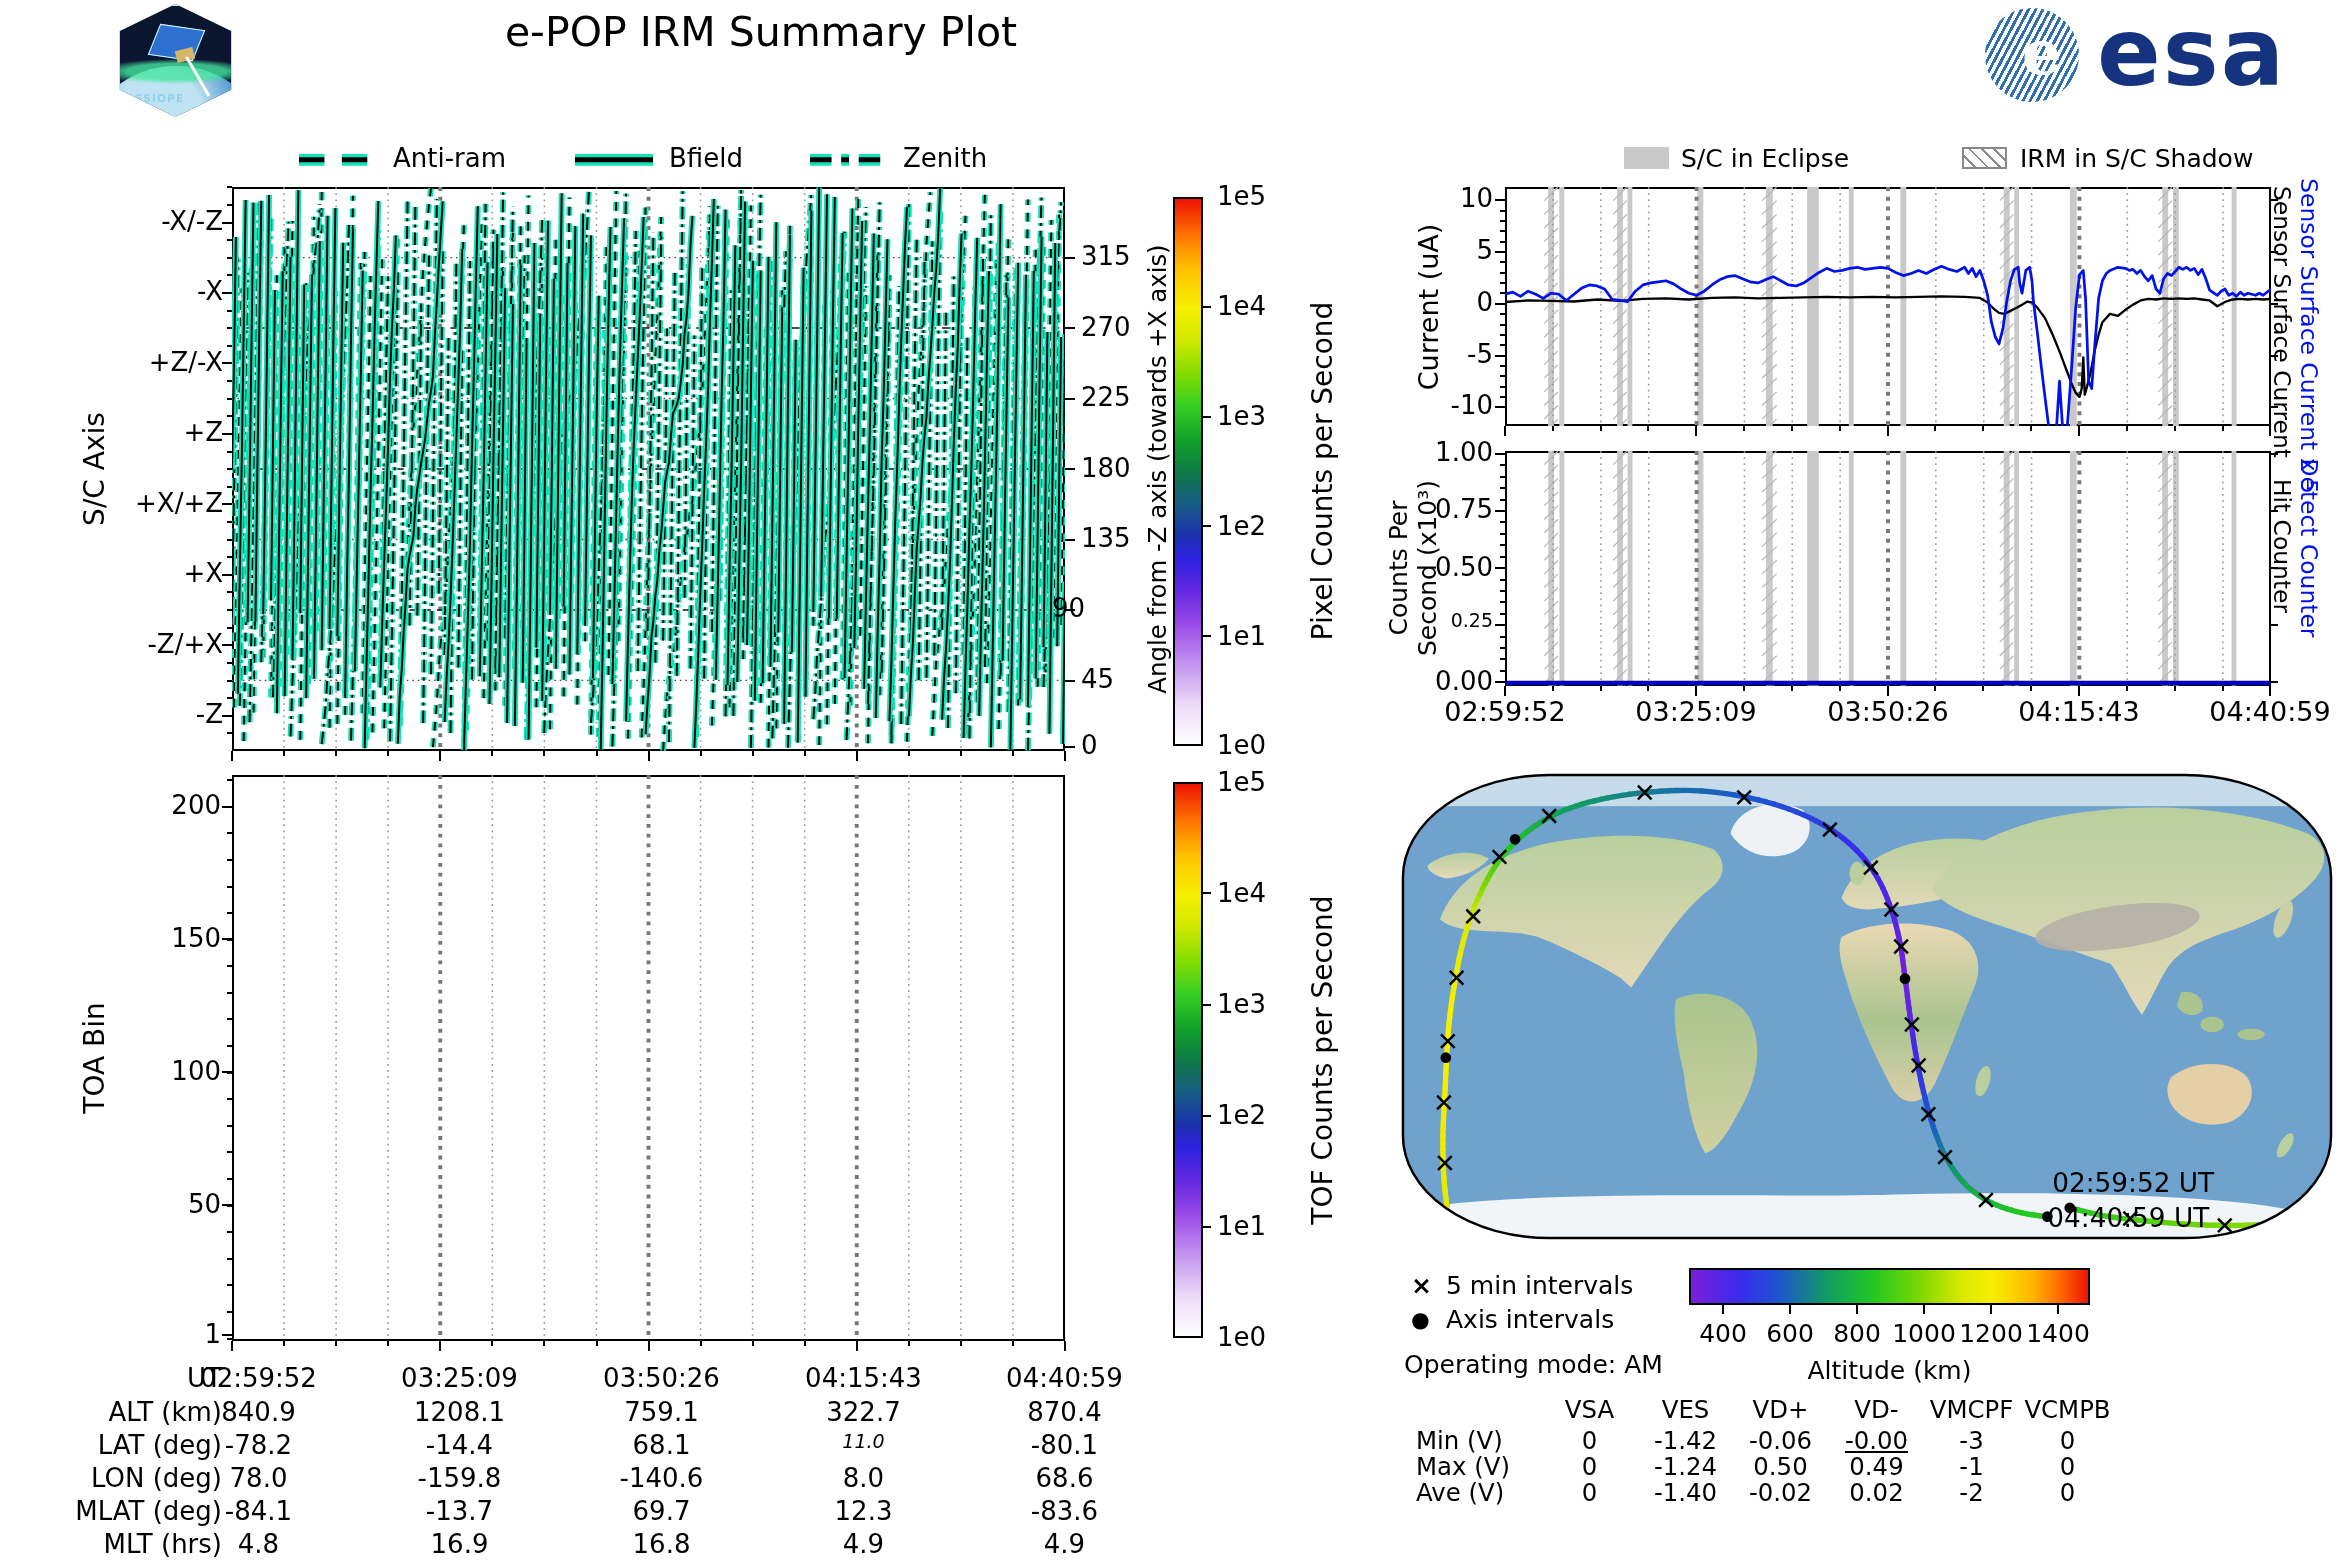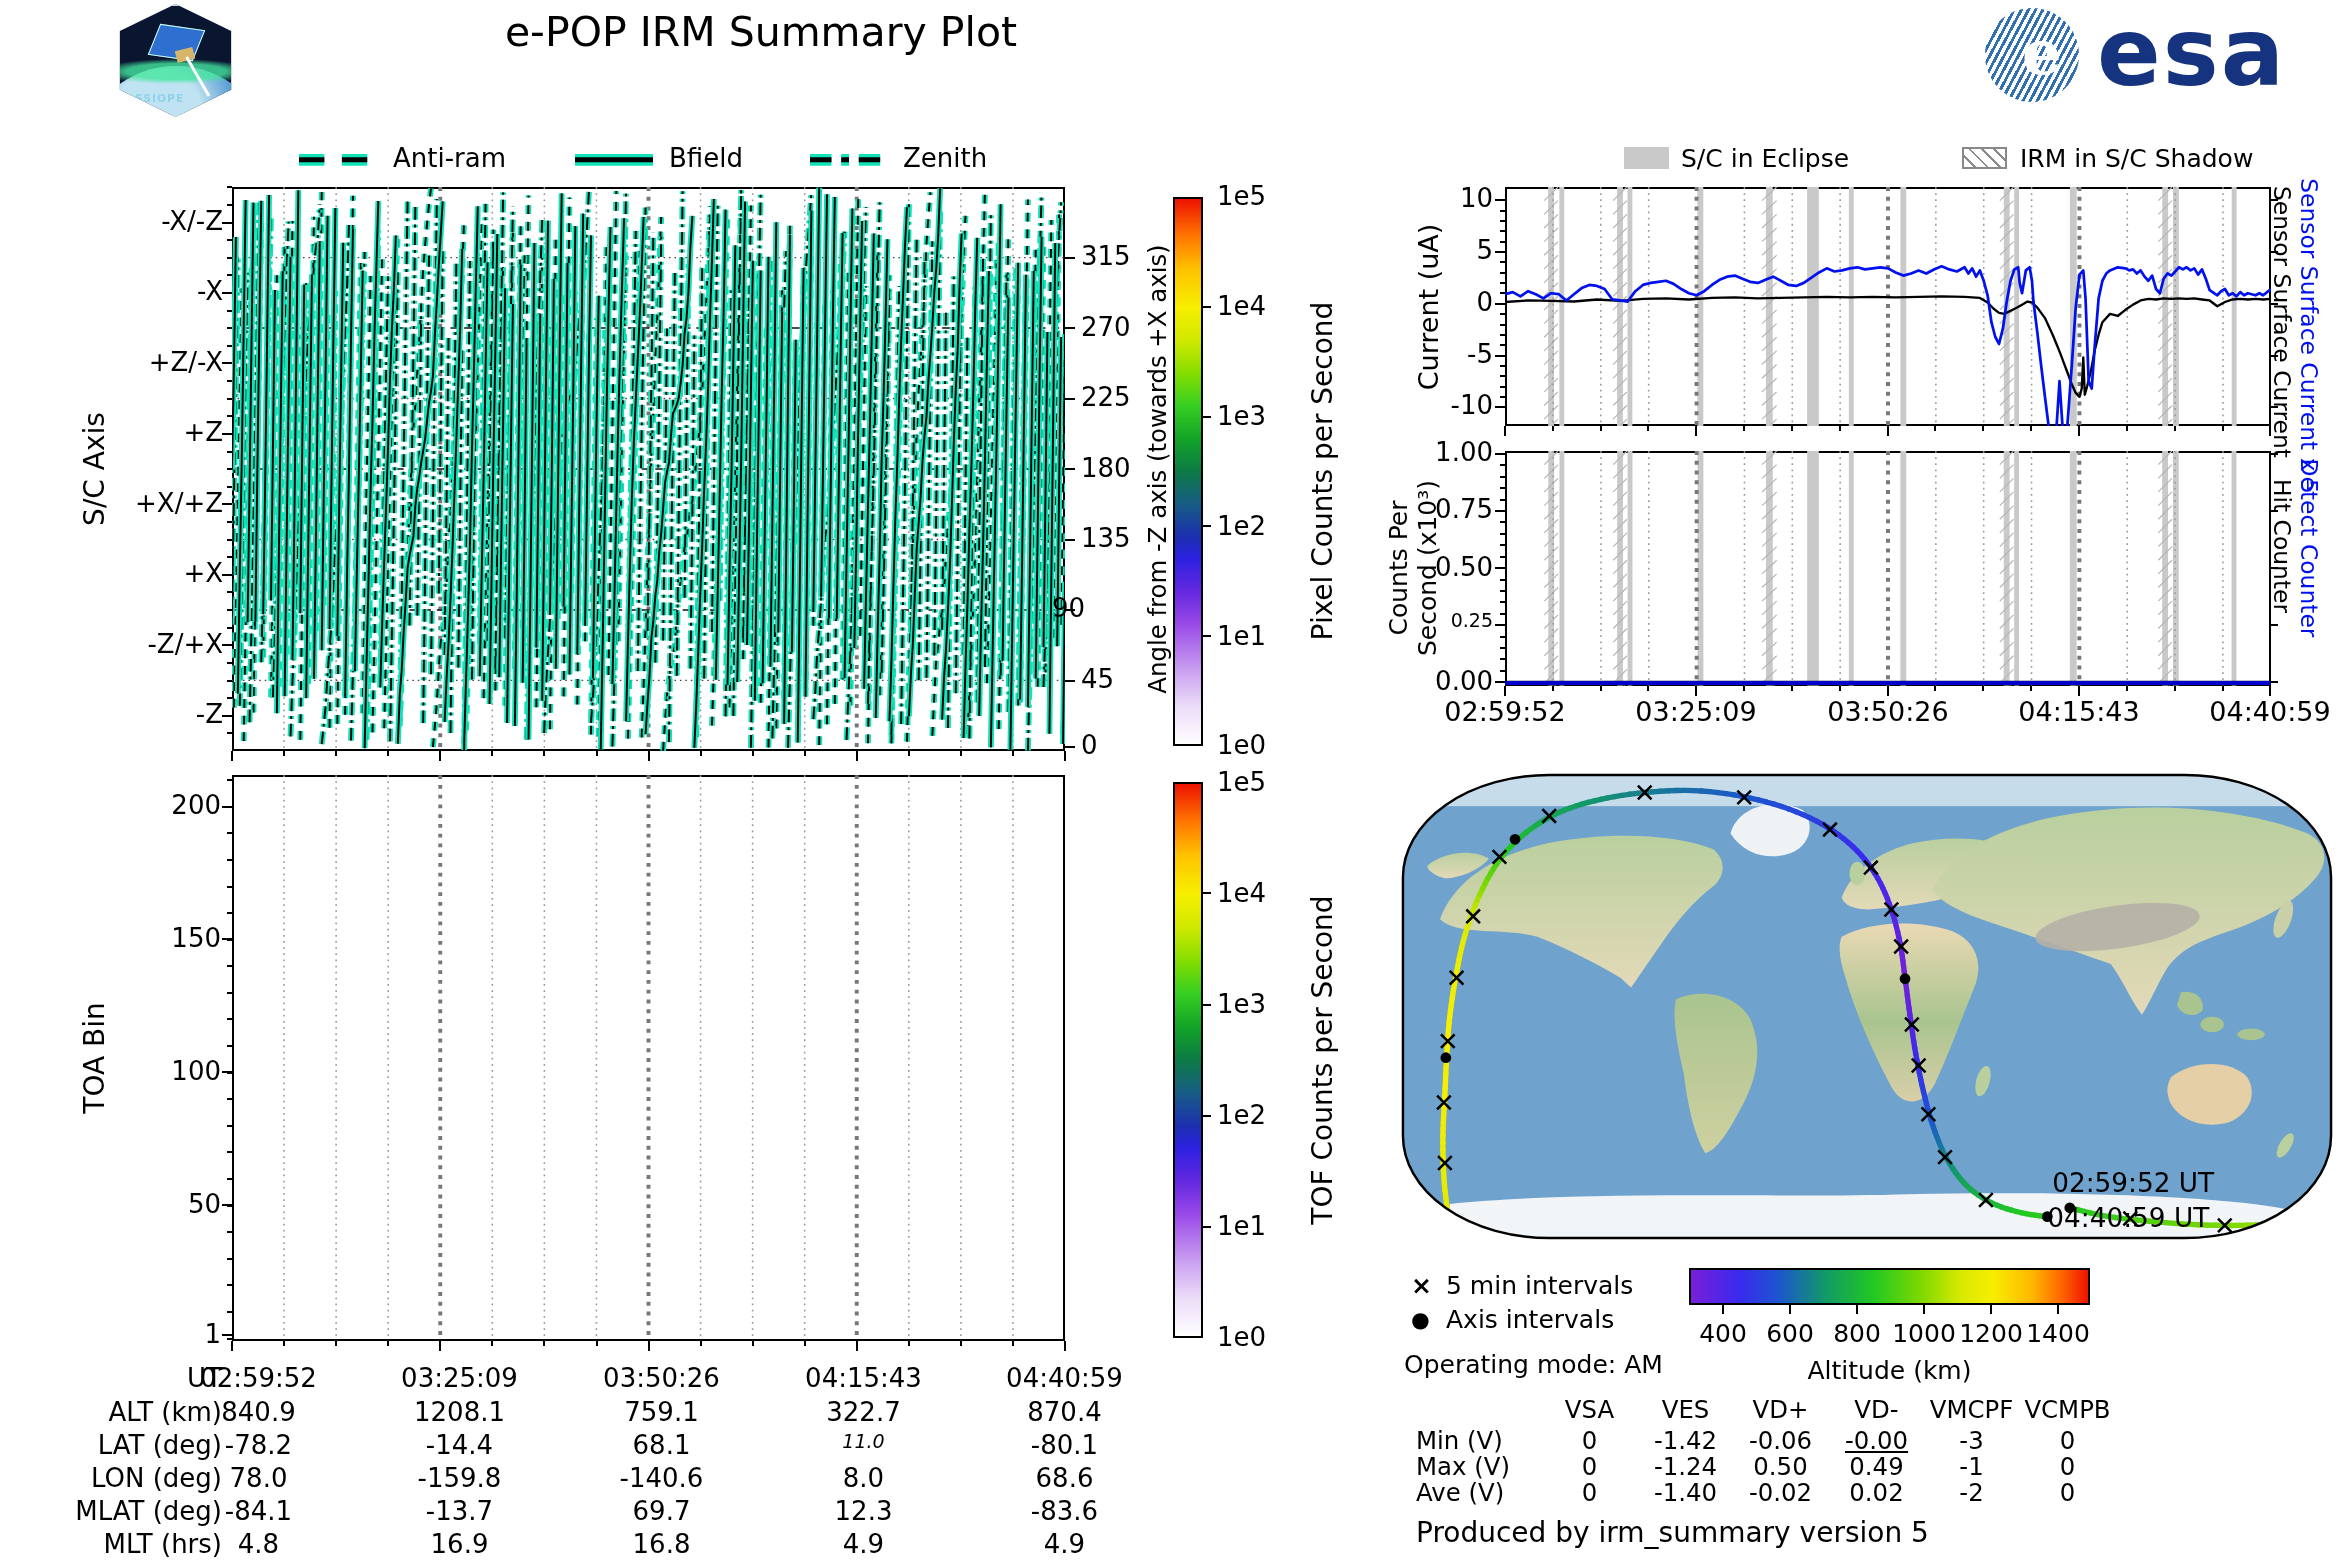--- a/index.html
+++ b/index.html
@@ -398,21 +398,20 @@
   </svg>
 
   <span class="tlab" style="left:1411px;top:1271px;font-size:25px;font-weight:bold;">×</span>
   <span class="tlab" style="left:1446px;top:1271px;font-size:25px;">5 min intervals</span>
   <span class="tlab" style="left:1411px;top:1307px;font-size:21.5px;">●</span>
   <span class="tlab" style="left:1446px;top:1305px;font-size:25px;">Axis intervals</span>
   <span class="tlab" style="left:1404px;top:1350px;font-size:25px;">Operating mode: AM</span>
   <div class="cbar" id="altbar" style="left:1689px;top:1268px;width:401px;height:37px;"></div>
   <span class="tlab" style="left:1743px;top:1356px;width:293px;text-align:center;font-size:25px;">Altitude (km)</span>
 
-  <span class="tlab" style="left:1416px;top:1516px;font-size:28px;">Produced by irm_summary version 5</span>
 
   <div id="gen"></div>
 <svg width="833" height="564" class="psvg" style="left: 232px; top: 187px;" viewBox="0 0 854 578">
       <line x1="53.375" y1="0" x2="53.375" y2="578" stroke="#999" stroke-width="1.6" stroke-dasharray="1.8 4.5"></line>
       <line x1="106.75" y1="0" x2="106.75" y2="578" stroke="#999" stroke-width="1.6" stroke-dasharray="1.8 4.5"></line>
       <line x1="160.125" y1="0" x2="160.125" y2="578" stroke="#999" stroke-width="1.6" stroke-dasharray="1.8 4.5"></line>
       <line x1="213.5" y1="0" x2="213.5" y2="578" stroke="#777" stroke-width="4" stroke-dasharray="4 6"></line>
       <line x1="266.875" y1="0" x2="266.875" y2="578" stroke="#999" stroke-width="1.6" stroke-dasharray="1.8 4.5"></line>
       <line x1="320.25" y1="0" x2="320.25" y2="578" stroke="#999" stroke-width="1.6" stroke-dasharray="1.8 4.5"></line>
       <line x1="373.625" y1="0" x2="373.625" y2="578" stroke="#999" stroke-width="1.6" stroke-dasharray="1.8 4.5"></line>

